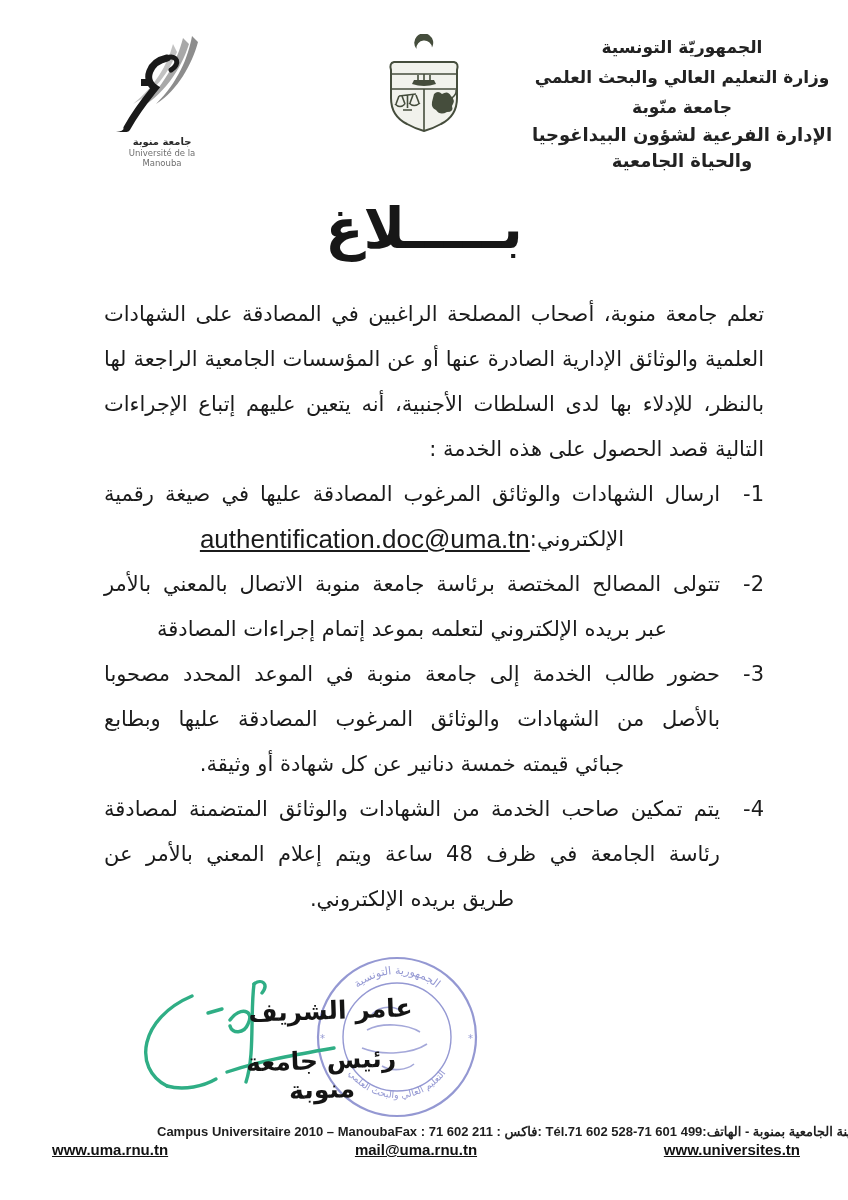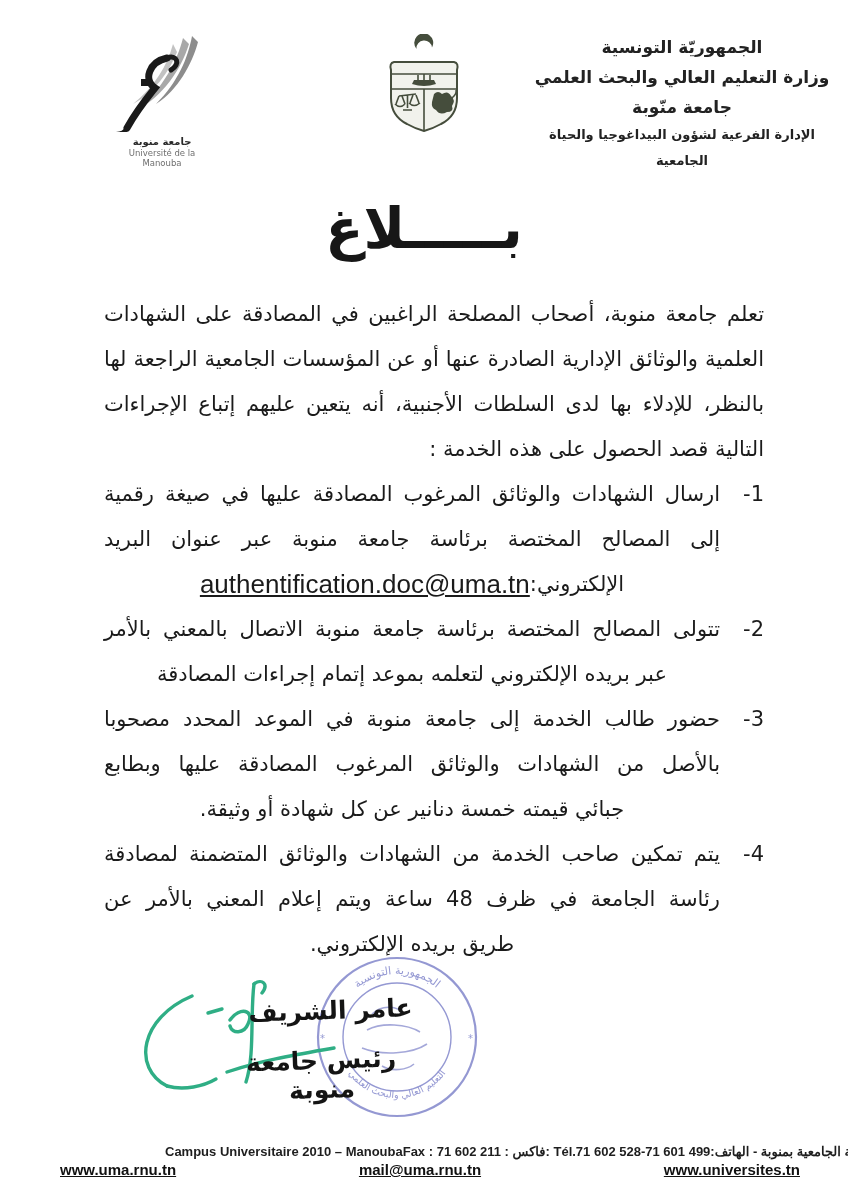--- a/index.html
+++ b/index.html
@@ -7,21 +7,21 @@
         font-family:"DejaVu Sans",sans-serif;color:#1d1d1d;overflow:hidden;}
 
   
   .header{position:absolute;top:28px;left:0;right:0;height:165px;}
   .logo{position:absolute;left:92px;top:4px;width:140px;text-align:center;}
   .logo-ar{font-size:10px;font-weight:700;color:#2a2a2a;line-height:11px;}
   .logo-fr{font-size:8.5px;color:#6f6f6f;line-height:10px;margin:1px auto 12px;width:86px;}
   .emblem{position:absolute;left:374px;top:6px;width:100px;height:100px;}
   .ministry{position:absolute;right:6px;top:4px;width:320px;text-align:center;direction:rtl;}
   .ministry .ml{display:block;font-size:17px;font-weight:700;line-height:30px;color:#222;}
-  .ministry .ml.small{font-size:13px;line-height:26px;}
+  .ministry .ml.small{font-size:18px;line-height:26px;}
 
   
   .title{position:absolute;top:196px;left:0;right:0;text-align:center;direction:rtl;
          font-size:56px;font-weight:700;color:#171717;}
 
   
   .body{position:absolute;top:292px;right:84px;width:680px;direction:rtl;
         font-size:21px;color:#1b1b1b;}
   .line{height:45px;line-height:45px;white-space:nowrap;margin-left:20px;}
   .just{text-align:justify;text-align-last:justify;}
@@ -35,21 +35,21 @@
   
   .sig{position:absolute;top:968px;left:0;right:0;height:170px;}
   .stamp{position:absolute;left:312px;top:-16px;width:170px;height:170px;opacity:.8;}
   .ink{position:absolute;left:112px;top:8px;width:250px;height:125px;}
   .sig-name{position:absolute;left:238px;top:28px;width:185px;text-align:center;direction:rtl;
             font-size:25px;font-weight:700;transform:rotate(-2deg);color:#141414;}
   .sig-role{position:absolute;left:214px;top:78px;width:215px;text-align:center;direction:rtl;
             font-size:25px;font-weight:700;transform:rotate(-2deg);color:#141414;}
 
   
-  .footer{position:absolute;top:1124px;left:12px;right:0;font-family:"Liberation Sans",sans-serif;margin-top:20px;}
+  .footer{position:absolute;top:1124px;left:4px;right:0;font-family:"Liberation Sans",sans-serif;}
   .f1{display:flex;justify-content:space-between;align-items:baseline;
       padding:0 85px;font-size:13px;font-weight:700;color:#1e1e1e;white-space:nowrap;}
   .f1 .seg-left{margin-left:68px;}
   .f1 .seg-right{direction:rtl;unicode-bidi:isolate;}
   .f1 .seg-right .ltr{direction:ltr;unicode-bidi:isolate;display:inline-block;}
   .f2{display:flex;justify-content:space-between;padding:2px 48px 0;
       font-size:15px;font-weight:700;color:#111;gap:36px;}
   .f2 span{text-decoration:underline;}
   .ar{direction:rtl;unicode-bidi:isolate;}
 </style>
@@ -105,21 +105,20 @@
 
   <div class="body">
     <div class="line just">تعلم جامعة منوبة، أصحاب المصلحة الراغبين في المصادقة على الشهادات</div>
     <div class="line just">العلمية والوثائق الإدارية الصادرة عنها أو عن المؤسسات الجامعية الراجعة لها</div>
     <div class="line just">بالنظر، للإدلاء بها لدى السلطات الأجنبية، أنه يتعين عليهم إتباع الإجراءات</div>
     <div class="line rightal">التالية قصد الحصول على هذه الخدمة :</div>
 
     <div class="item">
       <span class="num">1-</span>
       <div class="line just">ارسال الشهادات والوثائق المرغوب المصادقة عليها في صيغة رقمية</div>
-      <div class="line just">إلى المصالح المختصة برئاسة جامعة منوبة عبر عنوان البريد</div>
       <div class="line centeral">
         <span>الإلكتروني:</span><span class="email">authentification.doc@uma.tn</span>
       </div>
     </div>
 
     <div class="item">
       <span class="num">2-</span>
       <div class="line just">تتولى المصالح المختصة برئاسة جامعة منوبة الاتصال بالمعني بالأمر</div>
       <div class="line centeral">عبر بريده الإلكتروني لتعلمه بموعد إتمام إجراءات المصادقة</div>
     </div>

